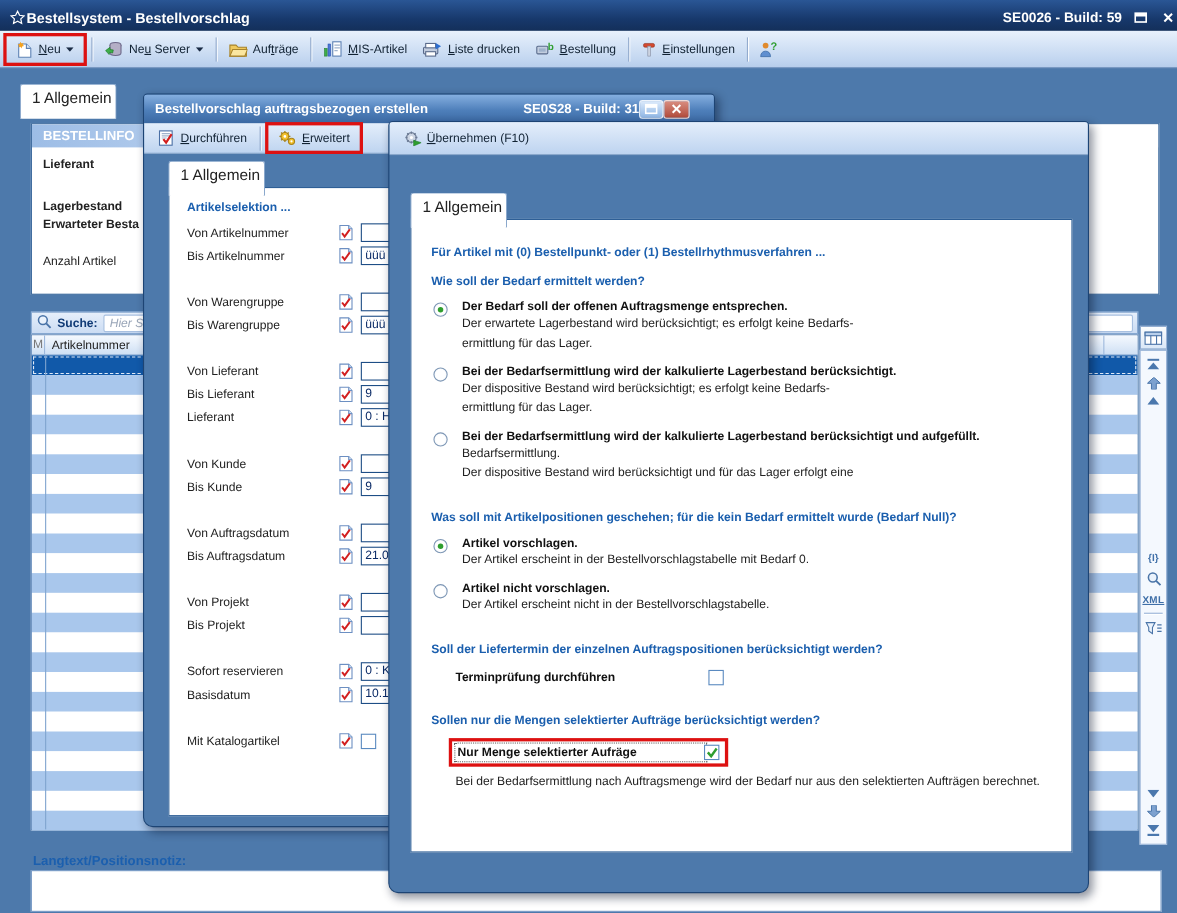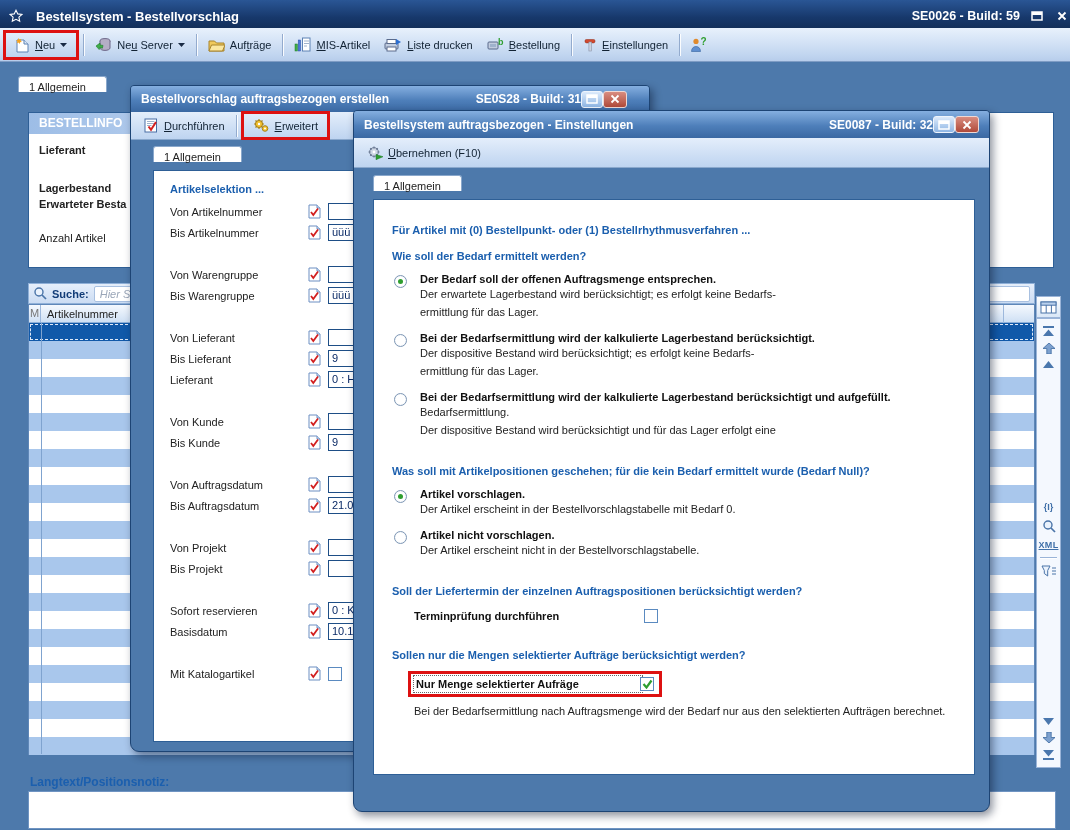--- a/index.html
+++ b/index.html
@@ -1,38 +1,38 @@
 <!DOCTYPE html>
 <html><head>
 <meta charset="utf-8">
 <style>
   *{margin:0;padding:0;box-sizing:border-box}
   body{font-family:"Liberation Sans",sans-serif;background:#888}
   .screen{position:relative;width:1070px;height:830px;overflow:hidden;background:#4d79ab;font-size:11px;color:#111}
 
   
-  .titlebar{position:absolute;left:0;top:0;width:1070px;height:32px;background:linear-gradient(#2a5695,#17386b 55%,#122c54);display:flex;align-items:center;gap:12px;padding:0 8px;color:#fff;font-weight:bold;font-size:13px}
+  .titlebar{position:absolute;left:0;top:0;width:1070px;height:32px;background:linear-gradient(#2a5695,#17386b 55%,#122c54);display:flex;align-items:center;gap:0;padding:0 8px;color:#fff;font-weight:bold;font-size:13px}
   .tb-right{margin-left:auto;display:flex;align-items:center;gap:9px;font-size:12.5px;white-space:nowrap}
   .wctl{display:inline-flex;align-items:center;justify-content:center;width:16px;height:14px}
 
   
   .toolbar{position:absolute;left:0;top:28px;width:1070px;height:34px;background:linear-gradient(#e8f1fc,#c2d6f0 80%,#b7cdeb);border-bottom:1px solid #7e9cc4;display:flex;align-items:center;padding:0 3px}
   .tbtn{display:inline-flex;align-items:center;gap:5px;padding:3px 7px;white-space:nowrap;color:#123;cursor:default}
   .tsep{width:1px;height:22px;background:#93abce;box-shadow:1px 0 0 rgba(255,255,255,.9);margin:0 4px}
   .redbox{display:inline-flex;align-items:center;border:3px solid #dd1111;padding:1px 2px;background:transparent}
   u{text-decoration:underline}
 
   
   .window{position:absolute;border:1px solid #1d4474;border-radius:4px 4px 9px 9px;box-shadow:3px 4px 9px rgba(5,15,40,.45);overflow:hidden;background:#4d79ab}
   .wtitle{height:26px;background:linear-gradient(#85afe0,#4e7fba 55%,#3a68a2);display:flex;align-items:center;padding:0 10px;color:#fff;font-weight:bold;font-size:12px;white-space:nowrap}
   .wtitle .code{margin-left:auto;font-size:12px}
   .btn-restore{width:22px;height:17px;border:1px solid #eef4fc;border-radius:3px;background:linear-gradient(#dceafb,#8fb6e4);display:inline-flex;align-items:center;justify-content:center}
   .btn-close{width:24px;height:17px;border:1px solid #f0d9d4;border-radius:3px;background:linear-gradient(#d98d80,#b04a3a);display:inline-flex;align-items:center;justify-content:center}
   .wtb{height:28px;background:linear-gradient(#e4eefb,#bed4f0);border-bottom:1px solid #8aa8cc;display:flex;align-items:center;padding:0 6px}
-  .tab{position:absolute;background:#fff;border:1px solid #8aa8cc;border-bottom:none;border-radius:3px 3px 0 0;padding:4px 20px 0 10px;height:16px;font-size:11px;color:#222;z-index:2}
+  .tab{position:absolute;background:#fff;border:1px solid #8aa8cc;border-bottom:none;border-radius:3px 3px 0 0;padding:4px 4px 0 10px;height:32px;font-size:14px;color:#222;z-index:2}
   .panel{position:absolute;background:#fff;border:1px solid #2e5f96;overflow:hidden}
 
   
   .binfo-head{height:21px;background:linear-gradient(90deg,#9dbde6,#dfeafa 40%,#fff 70%);color:#fff;font-weight:bold;font-size:12px;padding:3px 0 0 10px}
   .binfo-label{padding-left:10px;font-weight:bold;color:#222}
   .binfo-label.normal{font-weight:normal}
 
   .searchbar{position:absolute;left:28px;top:283px;width:1007px;height:21px;background:linear-gradient(#e6effb,#cbdcf3);border:1px solid #8fb0d8;display:flex;align-items:center;gap:5px;padding:0 4px;z-index:1}
   .searchbar .s-label{color:#123c77;font-weight:bold}
   .s-input{flex:1;height:16px;background:#fff;border:1px solid #a8c0e0;border-radius:2px;display:flex;align-items:center;padding:0 5px}
@@ -599,35 +599,20 @@
                 </svg>
               </span>
             </span>
             <span class="cbox fchk"></span>
           </div>
         </div>
     </div>
   </div>
 
   <div class="window" style="left:353px;top:110px;width:637px;height:702px;z-index:9">
-    <div class="wtitle" style="height:27px">
-      <span>Bestellsystem auftragsbezogen - Einstellungen</span>
-      <span class="code">SE0087 - Build: 32</span>
-      <span class="btn-restore">
-          <svg width="12" height="10">
-            <rect x="1" y="1" width="10" height="8" fill="none" stroke="#fff" stroke-width="1.5"></rect>
-            <rect x="1" y="1" width="10" height="3" fill="#fff"></rect>
-          </svg>
-        </span>
-      <span class="btn-close">
-          <svg width="10" height="10">
-            <path d="M1.5 1.5l7 7M8.5 1.5l-7 7" stroke="#fff" stroke-width="1.8"></path>
-          </svg>
-        </span>
-    </div>
     <div class="wtb" style="height:30px">
       <span class="tbtn" id="apply-btn">
           <span style="display: inline-flex; align-items: center;">
             <svg width="16" height="15">
               <circle cx="7" cy="7" r="4.4" fill="#cdd6e4" stroke="#6b7a94"></circle>
               <path d="M7 1.5v2M7 10.5v2M1.5 7h2M10.5 7h2M3.2 3.2l1.4 1.4M9.4 9.4l1.4 1.4M10.8 3.2L9.4 4.6M4.6 9.4L3.2 10.8" stroke="#6b7a94" stroke-width="1.2"></path>
               <circle cx="7" cy="7" r="1.4" fill="#fff"></circle>
               <path d="M9 9.5l7 2.2-7 3z" fill="#2f9e2f" stroke="#1d7a28" stroke-width=".5"></path>
             </svg>
           </span>

